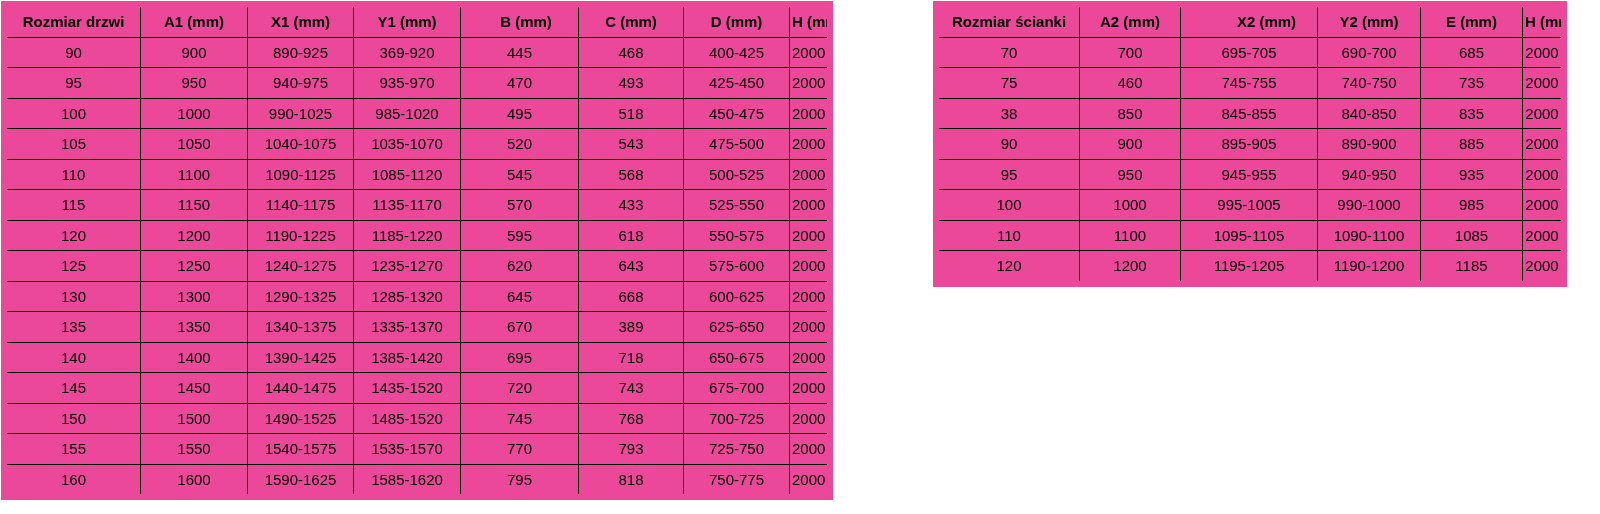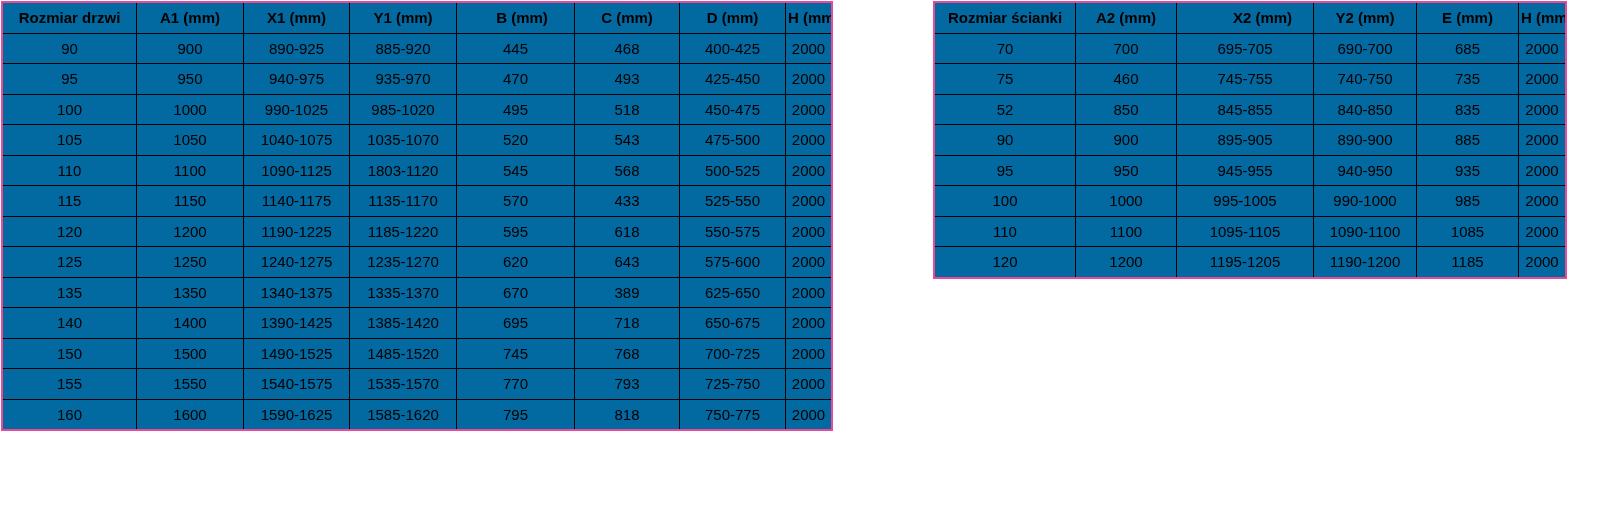--- a/index.html
+++ b/index.html
@@ -13,22 +13,22 @@
     height: 514px;
     background: #ffffff;
     font-family: "Liberation Sans", sans-serif;
     color: #000000;
   }
   table.spec-table {
     border-collapse: collapse;
     table-layout: fixed;
     position: absolute;
     top: 1px;
-    border: 2px solid #ec4899;
-    background: #0369a1;
+    border: 6px solid #ec4899;
+    background: #ec4899;
   }
   table.spec-table th,
   table.spec-table td {
     border: 1px solid #000000;
     text-align: center;
     vertical-align: middle;
     height: 29.5px;
     padding: 0 2px;
     font-size: 15px;
     line-height: 1;
@@ -80,21 +80,21 @@
           <th>C (mm)</th>
           <th>D (mm)</th>
           <th>H (mm)</th>
         </tr>
     </thead>
     <tbody>
         <tr>
           <td>90</td>
           <td>900</td>
           <td>890-925</td>
-          <td>885-920</td>
+          <td>369-920</td>
           <td>445</td>
           <td>468</td>
           <td>400-425</td>
           <td>2000</td>
         </tr>
         <tr>
           <td>95</td>
           <td>950</td>
           <td>940-975</td>
           <td>935-970</td>
@@ -120,21 +120,21 @@
           <td>1035-1070</td>
           <td>520</td>
           <td>543</td>
           <td>475-500</td>
           <td>2000</td>
         </tr>
         <tr>
           <td>110</td>
           <td>1100</td>
           <td>1090-1125</td>
-          <td>1803-1120</td>
+          <td>1085-1120</td>
           <td>545</td>
           <td>568</td>
           <td>500-525</td>
           <td>2000</td>
         </tr>
         <tr>
           <td>115</td>
           <td>1150</td>
           <td>1140-1175</td>
           <td>1135-1170</td>
@@ -157,37 +157,57 @@
           <td>125</td>
           <td>1250</td>
           <td>1240-1275</td>
           <td>1235-1270</td>
           <td>620</td>
           <td>643</td>
           <td>575-600</td>
           <td>2000</td>
         </tr>
         <tr>
+          <td>130</td>
+          <td>1300</td>
+          <td>1290-1325</td>
+          <td>1285-1320</td>
+          <td>645</td>
+          <td>668</td>
+          <td>600-625</td>
+          <td>2000</td>
+        </tr>
+        <tr>
           <td>135</td>
           <td>1350</td>
           <td>1340-1375</td>
           <td>1335-1370</td>
           <td>670</td>
           <td>389</td>
           <td>625-650</td>
           <td>2000</td>
         </tr>
         <tr>
           <td>140</td>
           <td>1400</td>
           <td>1390-1425</td>
           <td>1385-1420</td>
           <td>695</td>
           <td>718</td>
           <td>650-675</td>
+          <td>2000</td>
+        </tr>
+        <tr>
+          <td>145</td>
+          <td>1450</td>
+          <td>1440-1475</td>
+          <td>1435-1520</td>
+          <td>720</td>
+          <td>743</td>
+          <td>675-700</td>
           <td>2000</td>
         </tr>
         <tr>
           <td>150</td>
           <td>1500</td>
           <td>1490-1525</td>
           <td>1485-1520</td>
           <td>745</td>
           <td>768</td>
           <td>700-725</td>
@@ -238,21 +258,21 @@
         </tr>
         <tr>
           <td>75</td>
           <td>460</td>
           <td>745-755</td>
           <td>740-750</td>
           <td>735</td>
           <td>2000</td>
         </tr>
         <tr>
-          <td>52</td>
+          <td>38</td>
           <td>850</td>
           <td>845-855</td>
           <td>840-850</td>
           <td>835</td>
           <td>2000</td>
         </tr>
         <tr>
           <td>90</td>
           <td>900</td>
           <td>895-905</td>

